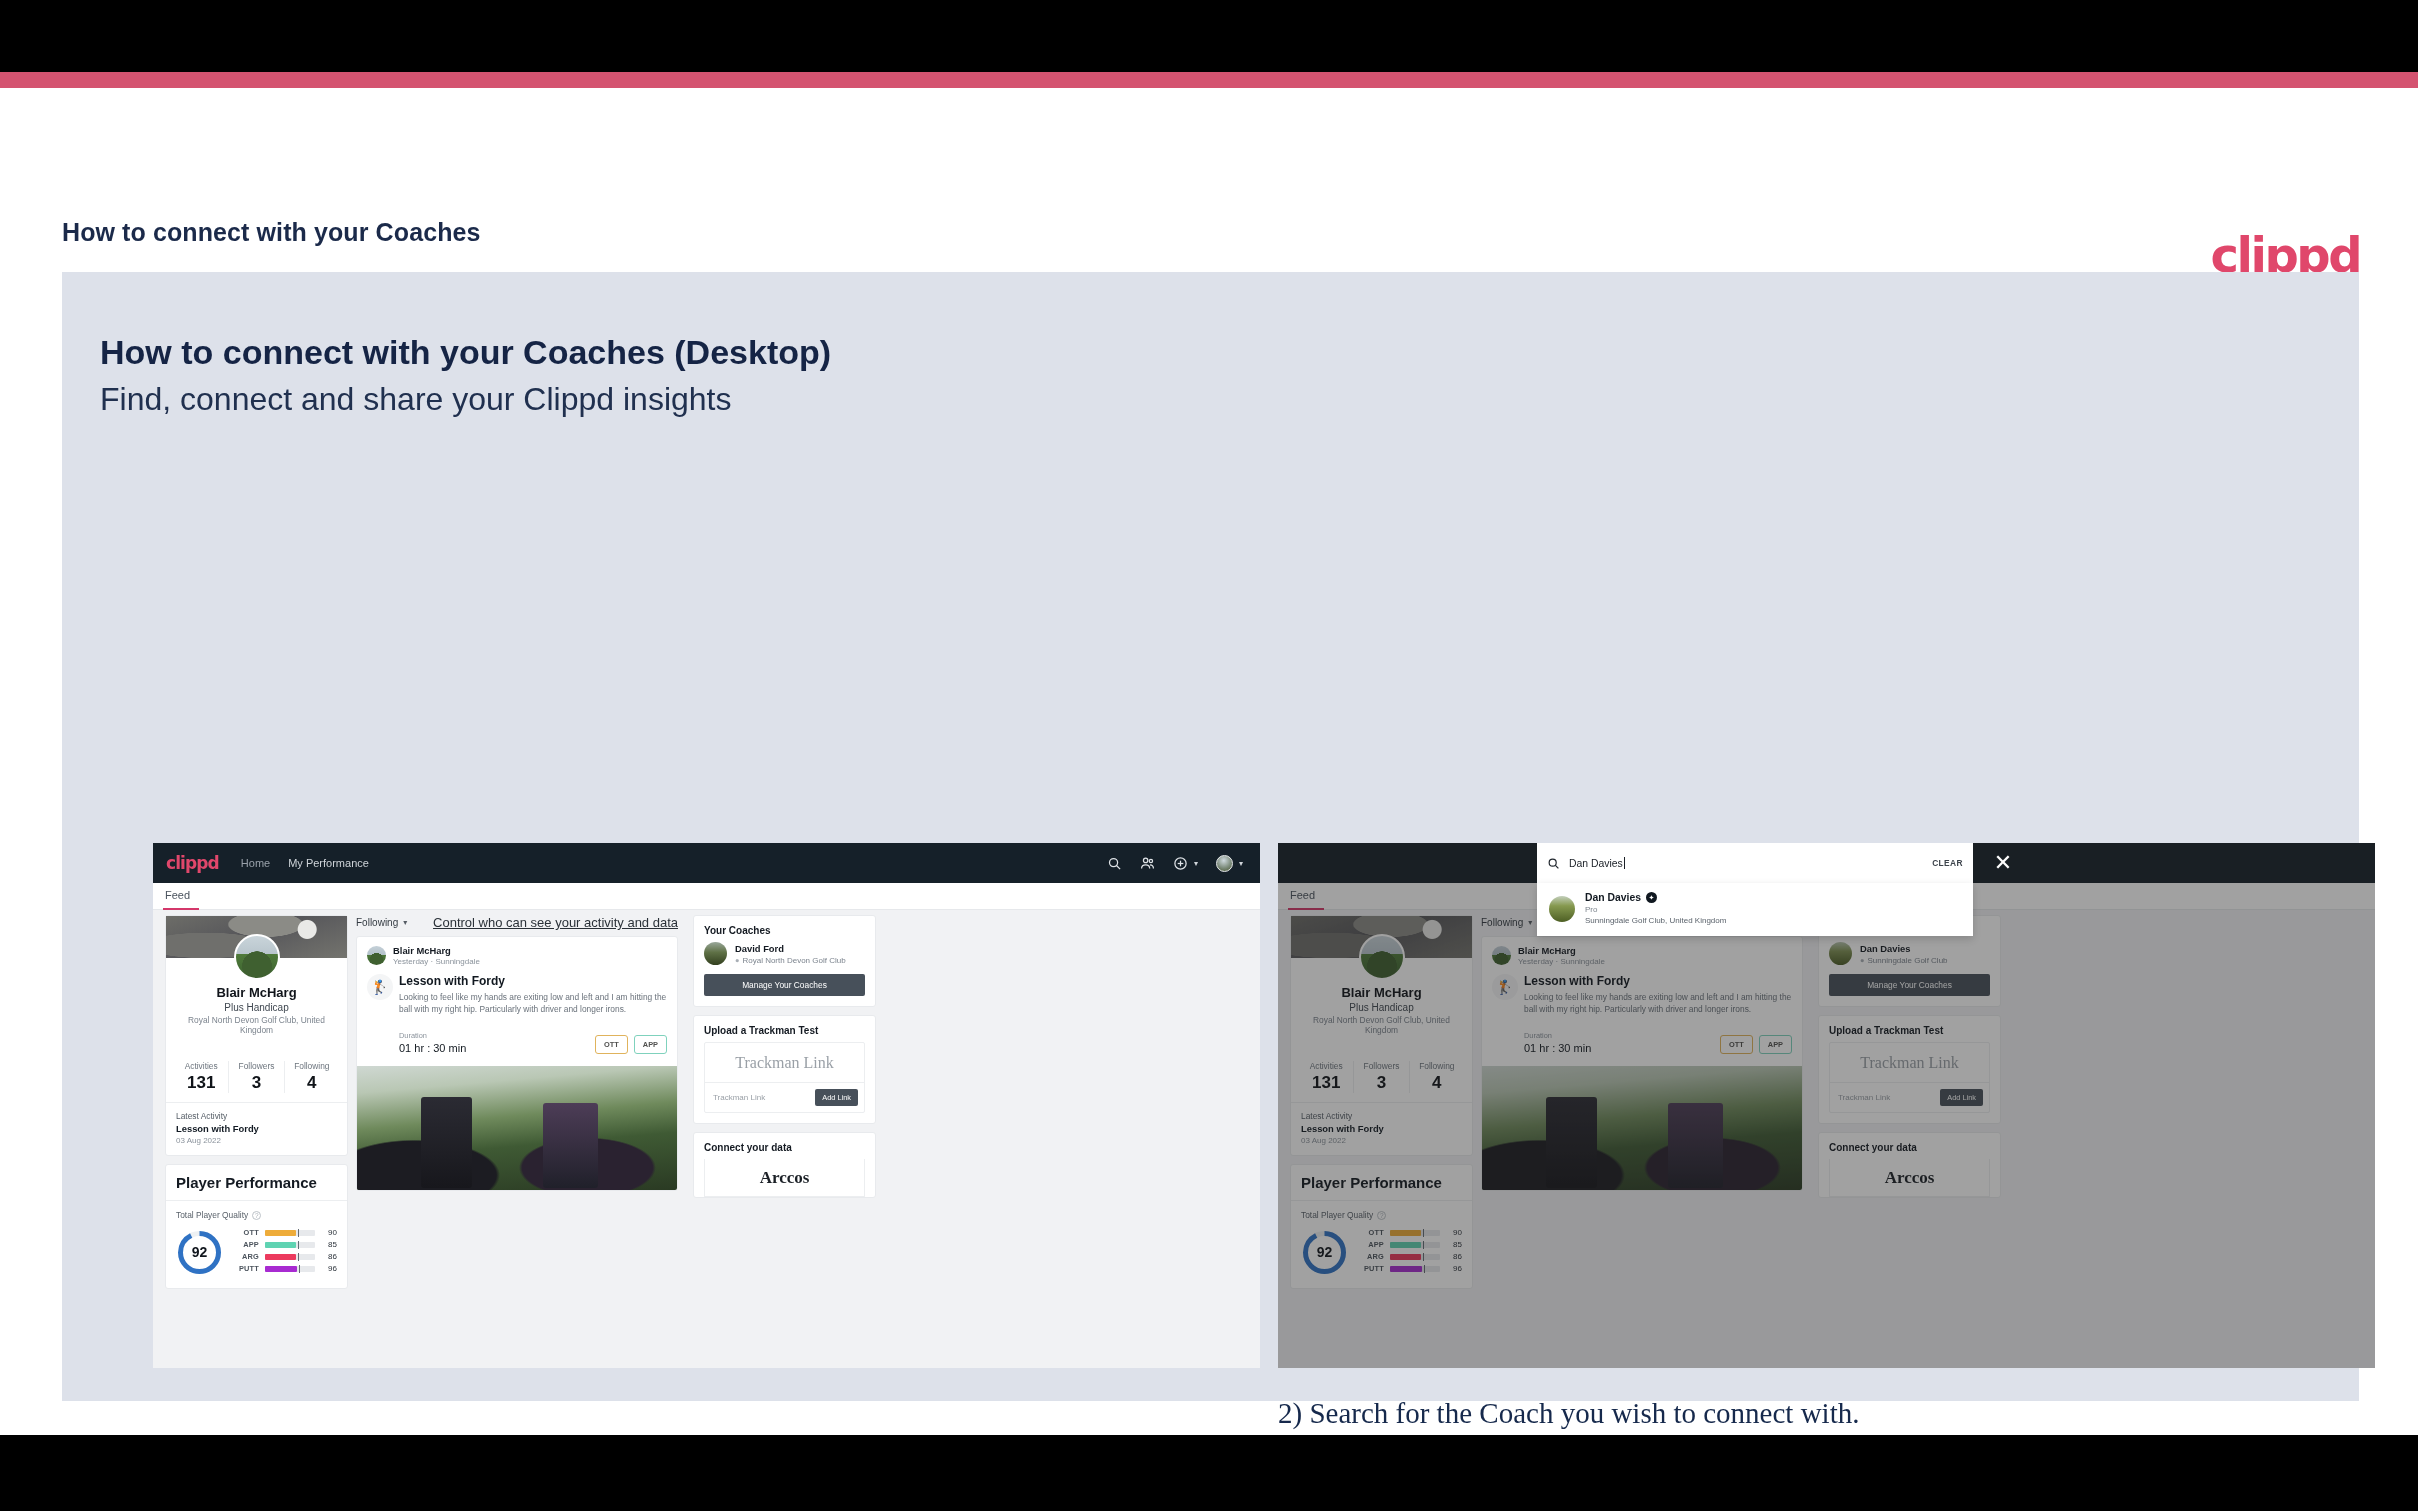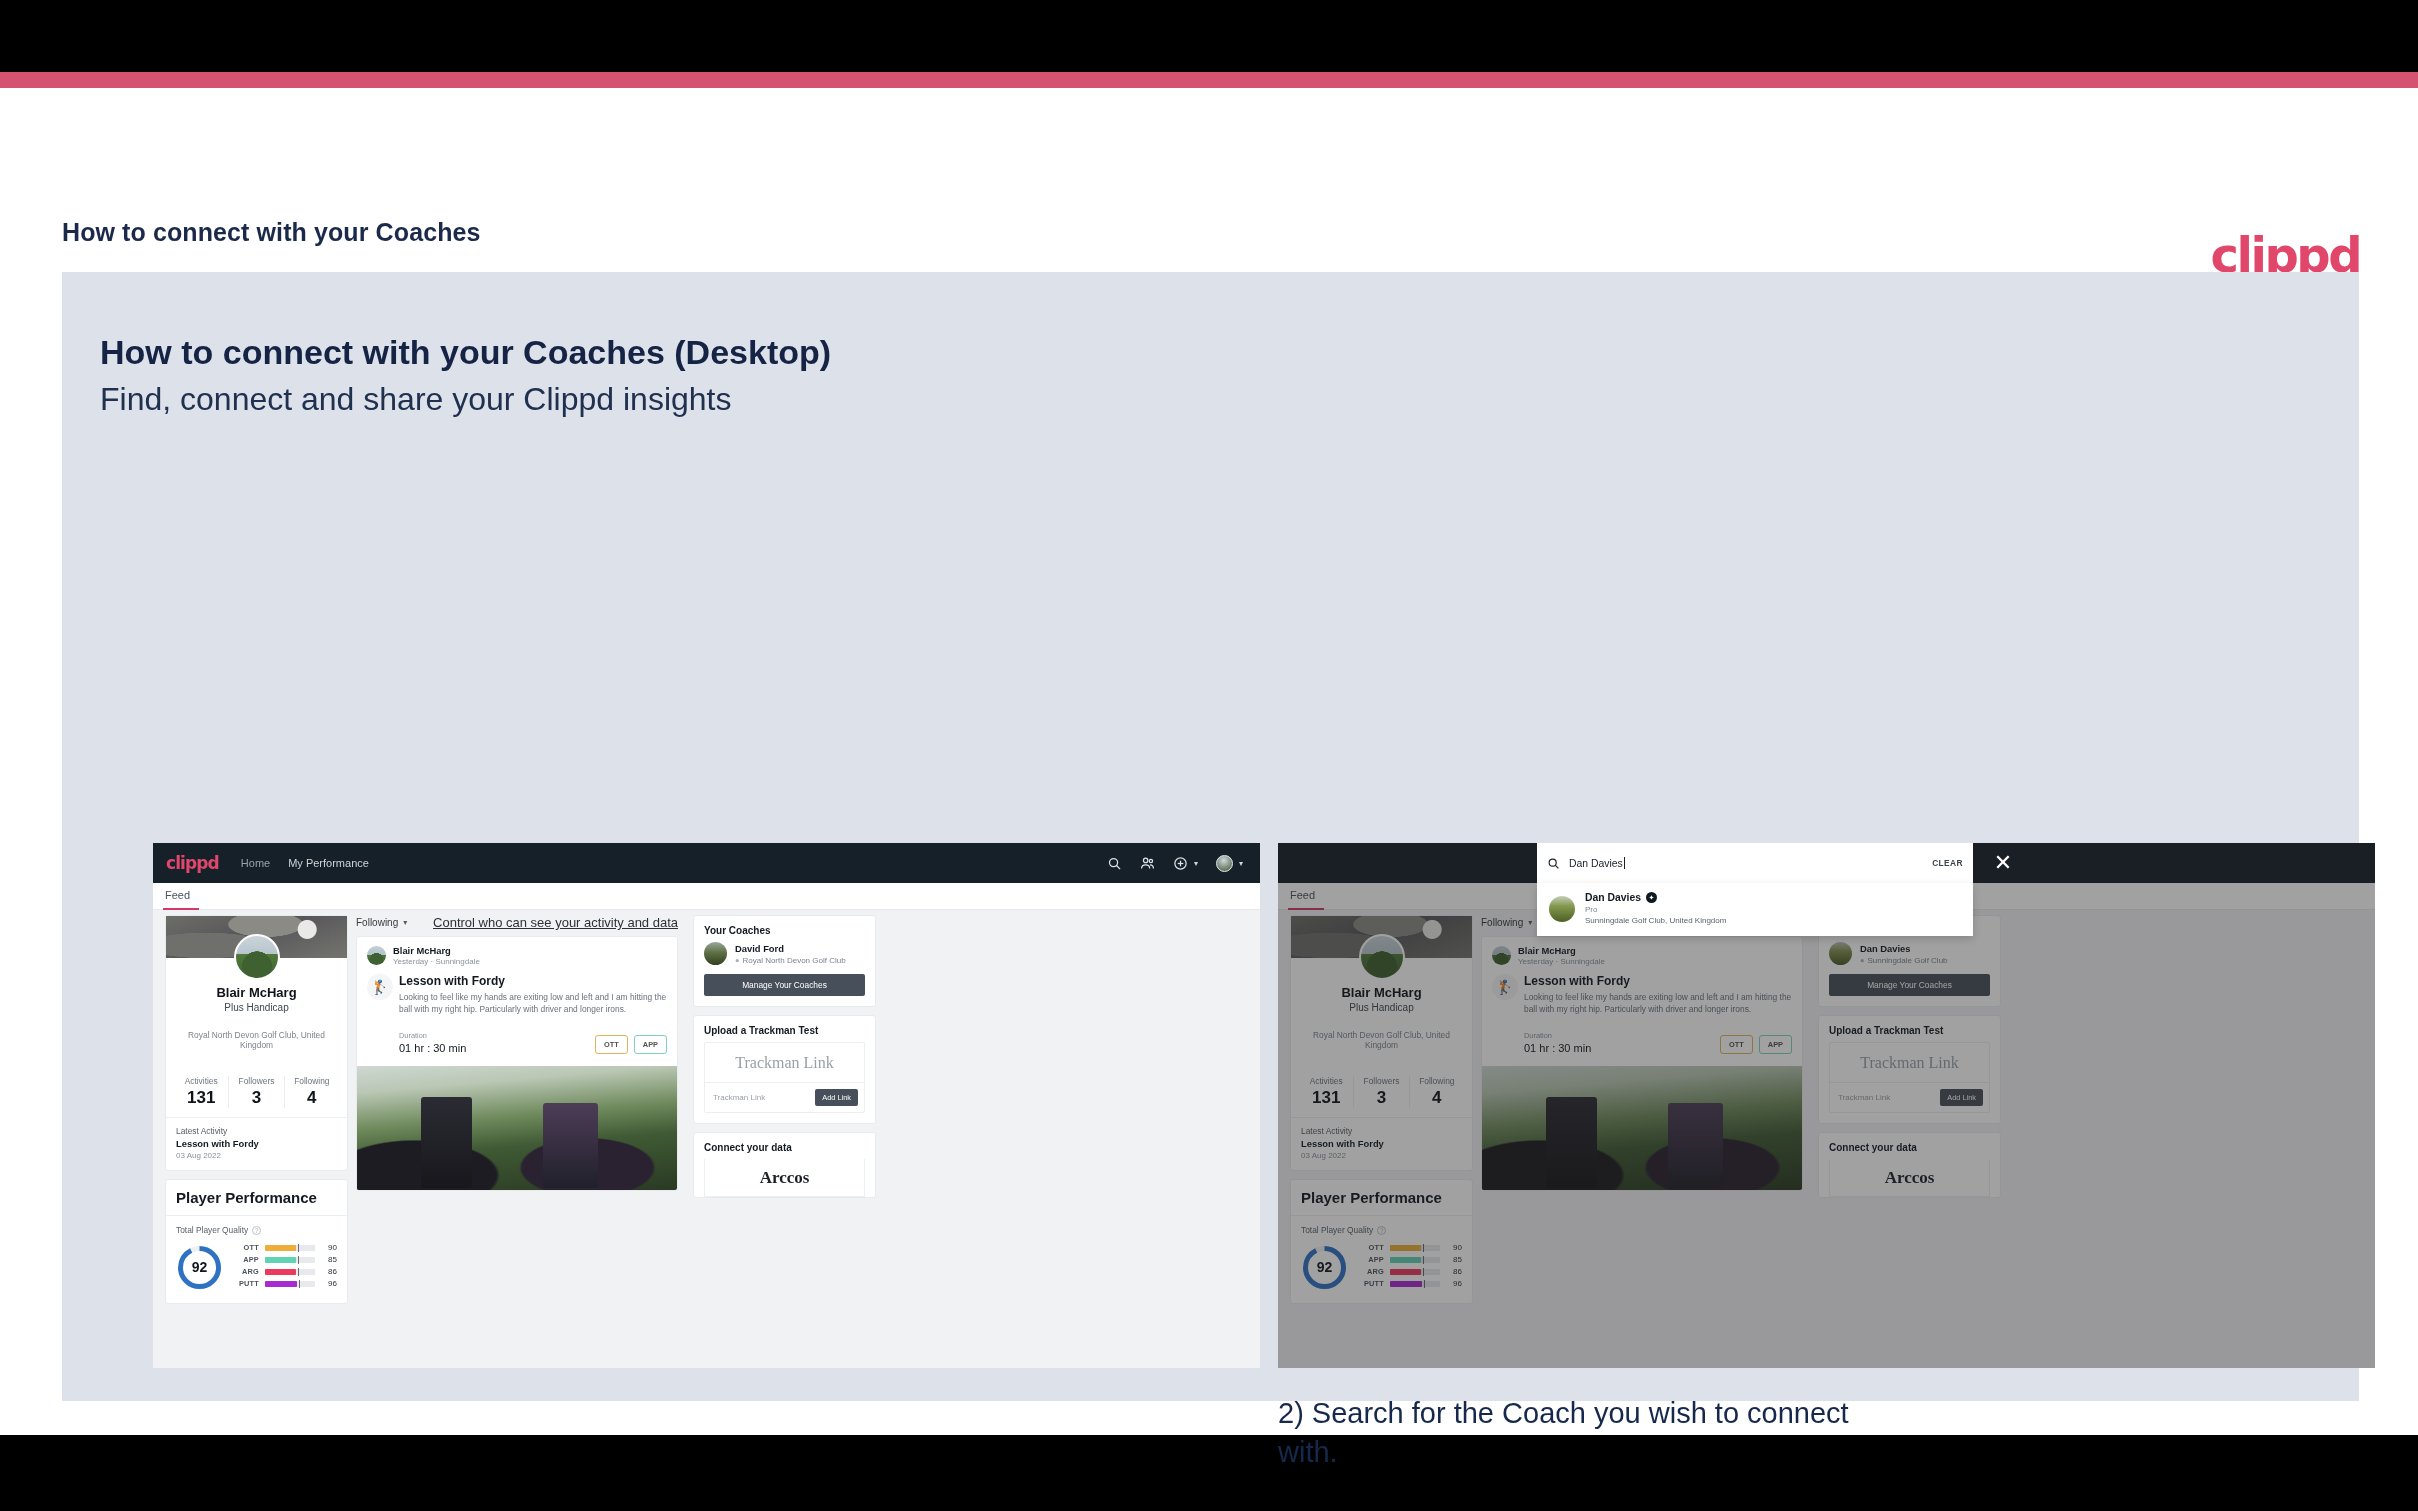--- a/index.html
+++ b/index.html
@@ -95,21 +95,21 @@
     position: absolute; left: 50%; bottom: -22px; transform: translateX(-50%);
     width: 46px; height: 46px; border-radius: 50%; border: 2px solid #fff;
     background:
       radial-gradient(circle at 50% 72%, #3f6030 0 40%, transparent 41%),
       radial-gradient(circle at 38% 60%, #7e4a27 0 12%, transparent 13%),
       linear-gradient(180deg, #c9d4da 0%, #b9c6cd 42%, #4f7a3a 43%, #3c6230 100%);
   }
   .prof-body { padding: 27px 8px 9px; text-align: center; }
   .prof-name { font-size: 13px; font-weight: 700; color: #10141a; }
   .prof-hcp { font-size: 10px; color: #3f4750; margin-top: 2px; }
-  .prof-club { font-size: 8.4px; color: #7c848e; margin-top: 17px; }
+  .prof-club { font-size: 8.4px; color: #7c848e; margin-top: 2px; }
   .stats { display: flex; margin-top: 26px; }
   .stat { flex: 1; text-align: center; }
   .stat + .stat { border-left: 1px solid #eceef0; }
   .stat-lbl { font-size: 8.4px; color: #6d757e; }
   .stat-val { font-size: 17px; font-weight: 700; color: #101419; margin-top: 2px; }
   .latest { border-top: 1px solid #eceef0; padding: 8px 10px 10px; text-align: left; }
   .latest-lbl { font-size: 8.4px; color: #555d66; }
   .latest-title { font-size: 9.4px; font-weight: 700; color: #121a23; margin-top: 2px; }
   .latest-date { font-size: 8px; color: #8b939c; margin-top: 2px; }
 
@@ -236,21 +236,21 @@
   .verified {
     width: 11px; height: 11px; border-radius: 50%; background: #101820;
     display: flex; align-items: center; justify-content: center; color: #fff; font-size: 7px;
   }
   .result-role { font-size: 8px; color: #7d858e; margin-top: 2px; }
   .result-club { font-size: 8px; color: #5b636c; margin-top: 2px; }
 
   
   .caption { position: absolute; font-size: 29px; color: #16294c; line-height: 1.33; }
   .cap-1 { left: 94px; top: 1126px; width: 614px; }
-  .cap-2 { left: 1216px; top: 1122px; width: 614px; }
+  .cap-2 { left: 1216px; top: 1122px; width: 614px; font-family: Liberation Serif, serif; }
 </style>
 </head>
 <body>
 
 <div class="slide">
 
   <div class="bar-black-top"></div>
   <div class="bar-pink"></div>
   <div class="bar-black-bottom"></div>
 

